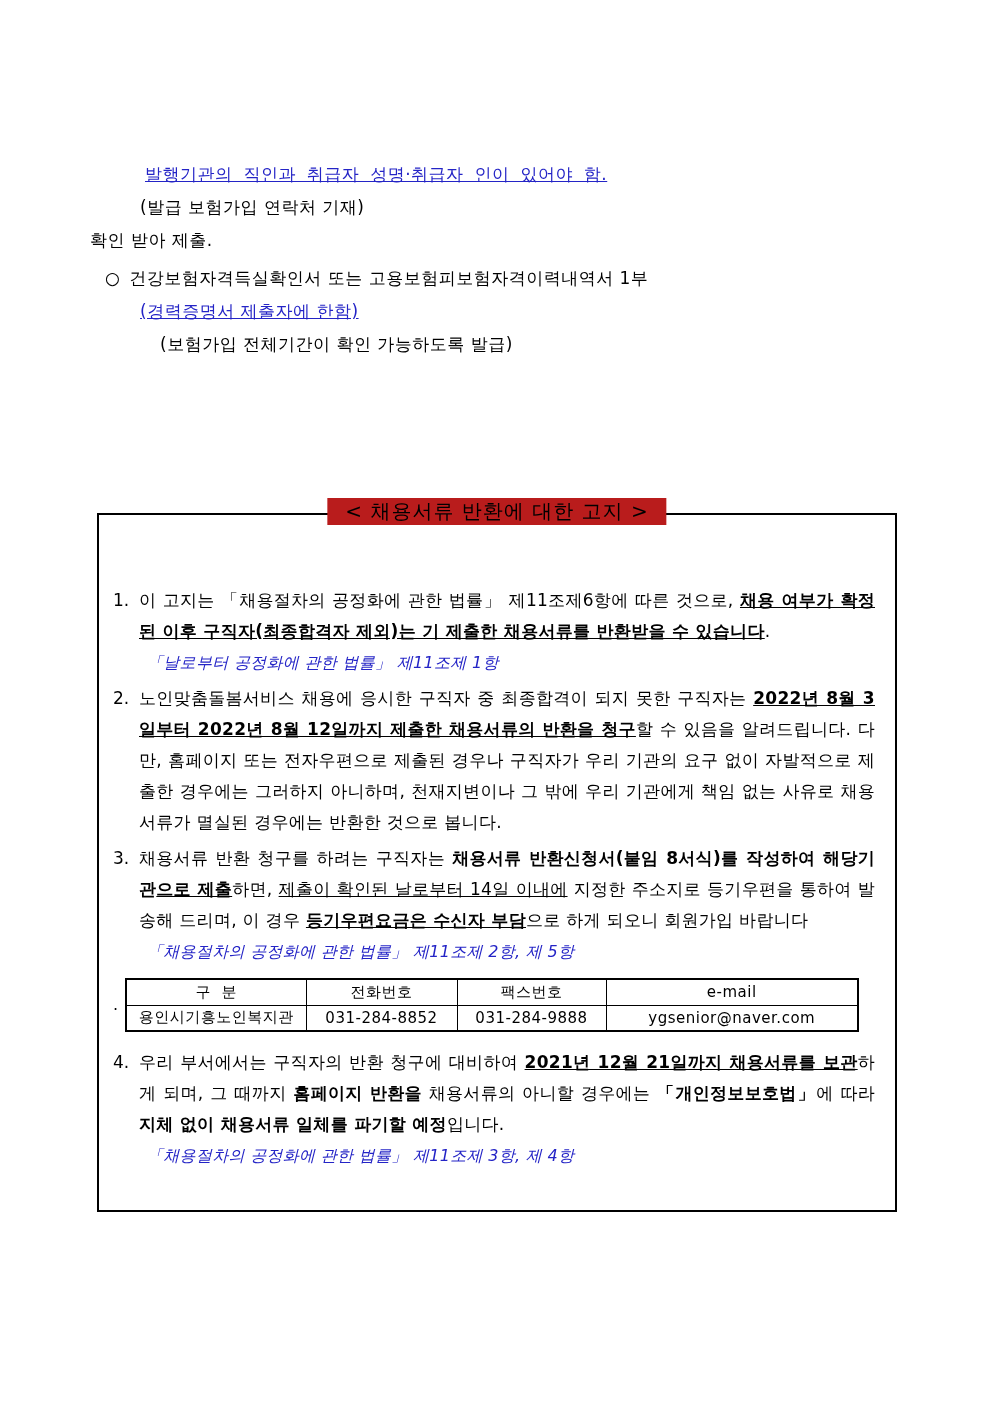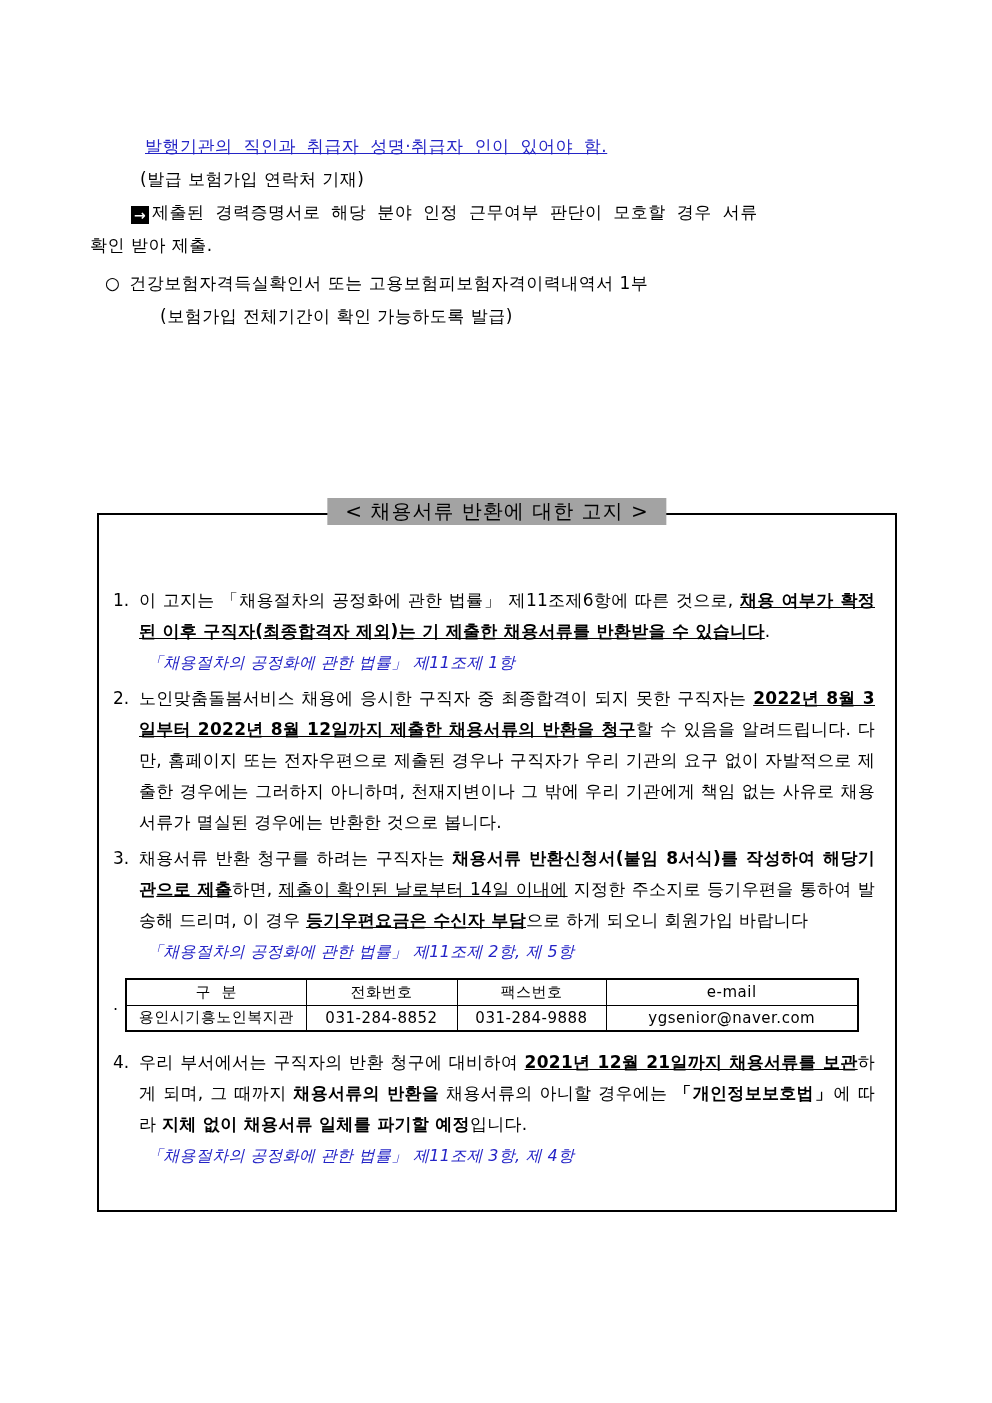--- a/index.html
+++ b/index.html
@@ -10,21 +10,21 @@
     height: 1403px;
     background: #ffffff;
     color: #000000;
     font-family: "DejaVu Sans", "Liberation Sans", sans-serif;
     overflow: hidden;
   }
 
   
   .intro { position: absolute; top: 130px; left: 0; width: 100%; }
   .tline { font-size: 17px; line-height: 33px; white-space: nowrap; letter-spacing: 0.5px; }
-  .ws { word-spacing: 5px; }
+  .ws { word-spacing: 5px; margin-top: 28px; }
   .blue-ul { color: #2424c6; text-decoration: underline; }
   .ml145 { margin-left: 145px; }
   .ml140 { margin-left: 140px; }
   .ml131 { margin-left: 131px; }
   .ml160 { margin-left: 160px; }
   .ml165 { margin-left: 165px; }
   .ml90  { margin-left: 90px; }
   .ml105 { margin-left: 105px; margin-top: 5px; }
   .ml130 { margin-left: 130px; }
   .arrow-box {
@@ -38,21 +38,21 @@
   
   .notice-box {
     position: absolute; top: 513px; left: 97px;
     width: 800px; height: 699px;
     border: 2px solid #000;
     padding: 70px 20px 0 14px;
   }
   .box-title {
     position: absolute; top: -17px; left: 50%;
     transform: translateX(-50%);
-    background: #a3a3a3; padding: 0 18px;
+    background: #b91c1c; padding: 0 18px;
     font-size: 20px; letter-spacing: 1px; white-space: nowrap;
   }
   .item { display: grid; grid-template-columns: 26px 1fr; }
   .item .num { font-size: 17px; line-height: 31px; }
   .item .body {
     font-size: 17px; line-height: 31px;
     text-align: justify; letter-spacing: 0.3px;
   }
   .cite {
     grid-column: 2; margin-left: 8px;
@@ -76,33 +76,33 @@
   }
 </style>
 </head>
 <body>
 
 <div class="page">
 
   <div class="intro">
     <div class="tline ml145 blue-ul ws">발행기관의 직인과 취급자 성명·취급자 인이 있어야 함.</div>
     <div class="tline ml140">(발급 보험가입 연락처 기재)</div>
-    <div class="tline ml131 ws"><span class="arrow-box">→</span><span>제출된 경력증명서로 해당 분야 인정 근무여부 판단이 모호할 경우 서류</span></div>
     <div class="tline ml90">확인 받아 제출.</div>
     <div class="tline ml105"><span class="circle-mark">○</span><span>건강보험자격득실확인서 또는 고용보험피보험자격이력내역서 1부</span></div>
+    <div class="tline ml140 blue-ul">(경력증명서 제출자에 한함)</div>
     <div class="tline ml160">(보험가입 전체기간이 확인 가능하도록 발급)</div>
   </div>
 
   <div class="notice-box">
     <div class="box-title">&lt; 채용서류 반환에 대한 고지 &gt;</div>
 
     <div class="item">
       <span class="num">1.</span>
       <p class="body"><span>이 고지는 「채용절차의 공정화에 관한 법률」 제11조제6항에 따른 것으로, </span><span class="bu">채용 여부가 확정된 이후 구직자(최종합격자 제외)는 기 제출한 채용서류를 반환받을 수 있습니다</span><span>.</span></p>
-      <p class="cite">「채용절차의 공정화에 관한 법률」 제11조제 1항</p>
+      <p class="cite">「날로부터 공정화에 관한 법률」 제11조제 1항</p>
     </div>
 
     <div class="item mt5">
       <span class="num">2.</span>
       <p class="body"><span>노인맞춤돌봄서비스 채용에 응시한 구직자 중 최종합격이 되지 못한 구직자는 </span><span class="bu">2022년 8월 3일부터 2022년 8월 12일까지 제출한 채용서류의 반환을 청구</span><span>할 수 있음을 알려드립니다. 다만, 홈페이지 또는 전자우편으로 제출된 경우나 구직자가 우리 기관의 요구 없이 자발적으로 제출한 경우에는 그러하지 아니하며, 천재지변이나 그 밖에 우리 기관에게 책임 없는 사유로 채용서류가 멸실된 경우에는 반환한 것으로 봅니다.</span></p>
     </div>
 
     <div class="item mt5">
       <span class="num">3.</span>
       <p class="body"><span>채용서류 반환 청구를 하려는 구직자는 </span><span class="b">채용서류 반환신청서(붙임 8서식)를 작성하여 해당기관</span><span class="bu">으로 제출</span><span>하면, </span><span class="u">제출이 확인된 날로부터 14일 이내에</span><span> 지정한 주소지로 등기우편을 통하여 발송해 드리며, 이 경우 </span><span class="bu">등기우편요금은 수신자 부담</span><span>으로 하게 되오니 회원가입 바랍니다</span></p>
@@ -130,18 +130,18 @@
           <td>031-284-8852</td>
           <td>031-284-9888</td>
           <td>ygsenior@naver.com</td>
         </tr>
       </tbody>
         </table>
     </div>
 
     <div class="item">
       <span class="num">4.</span>
-      <p class="body"><span>우리 부서에서는 구직자의 반환 청구에 대비하여 </span><span class="bu">2021년 12월 21일까지 채용서류를 보관</span><span>하게 되며, 그 때까지 </span><span class="b">채용서류의 반환을</span><span> 채용서류의 아니할 경우에는 </span><span class="b">「개인정보보호법」</span><span>에 따라 </span><span class="b">지체 없이 채용서류 일체를 파기할 예정</span><span>입니다.</span></p>
+      <p class="body"><span>우리 부서에서는 구직자의 반환 청구에 대비하여 </span><span class="bu">2021년 12월 21일까지 채용서류를 보관</span><span>하게 되며, 그 때까지 </span><span class="b">홈페이지 반환을</span><span> 채용서류의 아니할 경우에는 </span><span class="b">「개인정보보호법」</span><span>에 따라 </span><span class="b">지체 없이 채용서류 일체를 파기할 예정</span><span>입니다.</span></p>
       <p class="cite">「채용절차의 공정화에 관한 법률」 제11조제 3항, 제 4항</p>
     </div>
 
   </div>
 </div>
 
 </body></html>

